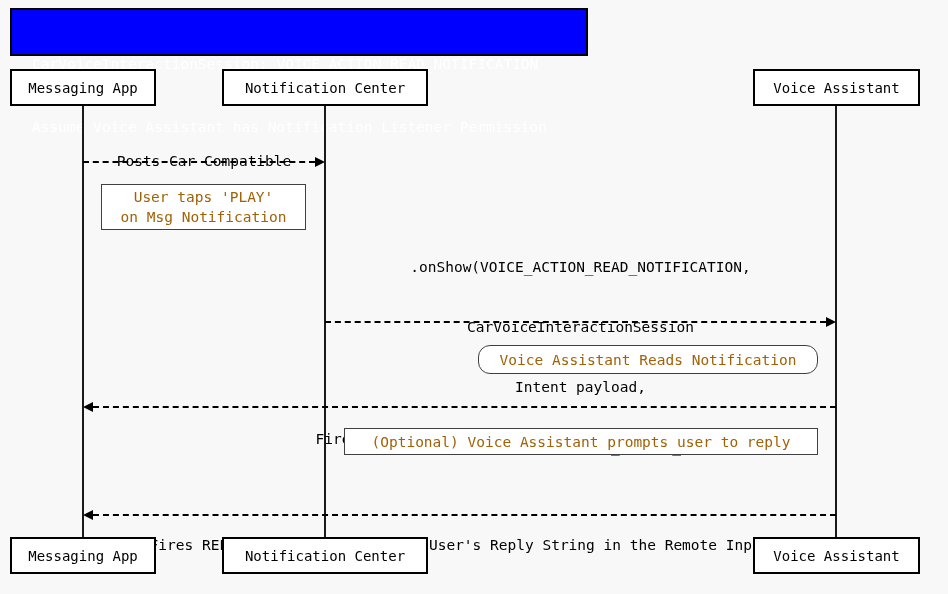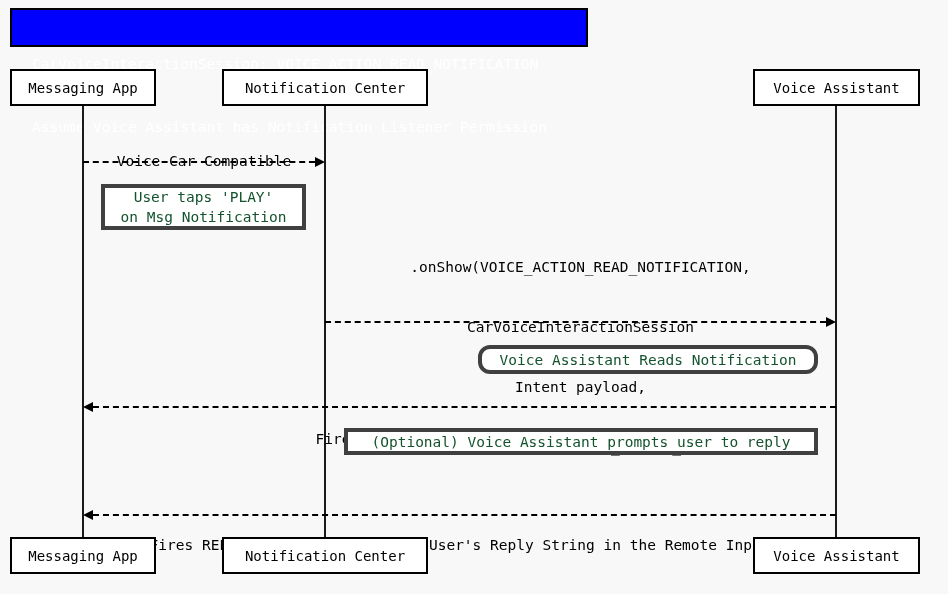--- a/index.html
+++ b/index.html
@@ -13,21 +13,21 @@
     height: 594px;
     background: #f8f8f8;
     font-family: "DejaVu Sans Mono", "Liberation Mono", monospace;
     overflow: hidden;
   }
   .title-block {
     position: absolute;
     left: 10px;
     top: 8px;
     width: 578px;
-    height: 39px;
+    height: 48px;
     background: #0000ff;
     border: 2px solid #000000;
     box-sizing: border-box;
     color: #ffffff;
     font-size: 14.5px;
     line-height: 21px;
     padding: 2px 6px 0 20px;
     white-space: pre;
     letter-spacing: 0px;
   }
@@ -48,30 +48,30 @@
     display: flex;
     align-items: center;
     justify-content: center;
     font-size: 14px;
     color: #000000;
     white-space: nowrap;
   }
 
   .note {
     position: absolute;
-    border: 4px solid #404040;
+    border: 1px solid #404040;
     background: #ffffff;
     box-sizing: border-box;
     display: flex;
     flex-direction: column;
     align-items: center;
     justify-content: center;
     font-size: 14.5px;
     line-height: 20px;
-    color: #14532d;
+    color: #a16207;
     white-space: pre;
     text-align: right;
     padding: 2px 6px;
   }
   .note-line { display: block; }
 
   .msg-label {
     position: absolute;
     font-size: 14.5px;
     line-height: 20px;
@@ -120,21 +120,21 @@
     <span>Messaging App</span>
   </div>
   <div class="participant" style="left:222px; top:69px; width:206px;">
     <span>Notification Center</span>
   </div>
   <div class="participant" style="left:753px; top:69px; width:167px;">
     <span>Voice Assistant</span>
   </div>
 
   <div class="msg-label" style="left:83px; top:111px; width:242px;">
-    <span>Voice Car Compatible</span>
+    <span>Posts Car Compatible</span>
     <span>Messaging Notification</span>
   </div>
   <div class="arrow-line" style="left:83px; top:161px; width:232px;"></div>
   <div class="arrow-head right" style="left:315px; top:157px;"></div>
 
   <div class="note" style="left:101px; top:184px; width:205px; height:46px;">
     <span class="note-line">User taps 'PLAY'</span>
     <span class="note-line">on Msg Notification</span>
   </div>
 

